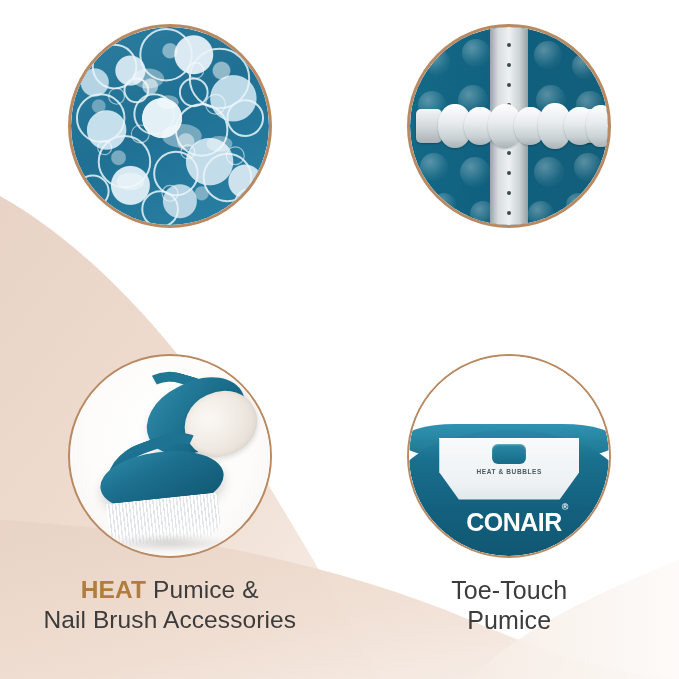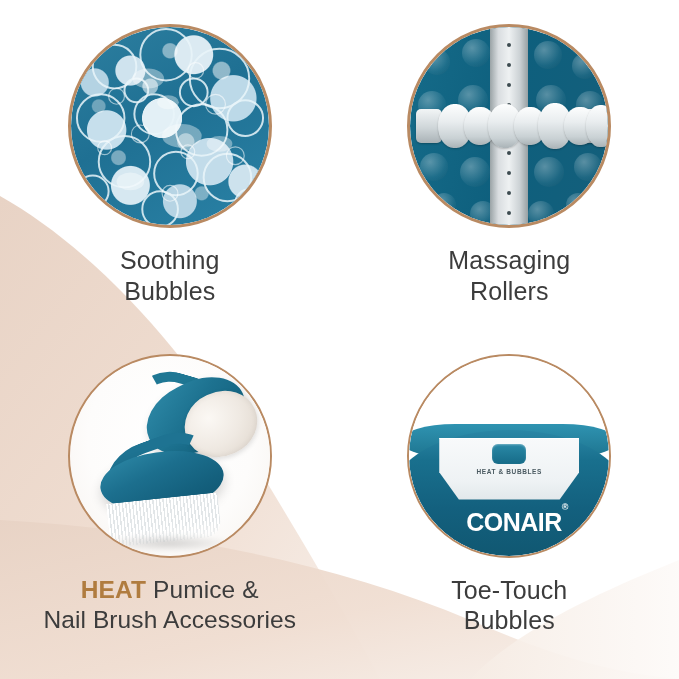--- a/index.html
+++ b/index.html
@@ -229,22 +229,20 @@
                 <ellipse cx="78" cy="52" rx="16" ry="10"></ellipse>
                 <ellipse cx="112" cy="110" rx="20" ry="12"></ellipse>
                 <ellipse cx="60" cy="156" rx="14" ry="9"></ellipse>
                 <ellipse cx="150" cy="118" rx="13" ry="8"></ellipse>
                 <ellipse cx="98" cy="76" rx="11" ry="7"></ellipse>
               </g>
             </svg>
           </div>
         </div>
       </div>
-      <div class="caption">Soothing
-Bubbles</div>
     </div>
 
     <div class="cell top">
       <div class="circle-wrap">
         <div class="circle ring-thick">
           <div class="circle-inner">
             <div class="roller-bg"></div>
 
             <div class="nub" style="left:14px;top:22px;width:26px;height:26px;"></div>
             <div class="nub" style="left:52px;top:12px;width:28px;height:28px;"></div>
@@ -285,22 +283,20 @@
                 <div class="bead" style="left:50px;width:34px;height:44px;"></div>
                 <div class="bead" style="left:76px;width:32px;height:38px;"></div>
                 <div class="bead" style="left:100px;width:34px;height:46px;"></div>
                 <div class="bead" style="left:126px;width:32px;height:38px;"></div>
                 <div class="bead" style="left:148px;width:30px;height:42px;"></div>
               </div>
             </div>
           </div>
         </div>
       </div>
-      <div class="caption">Massaging
-Rollers</div>
     </div>
 
     <div class="cell bot">
       <div class="circle-wrap">
         <div class="circle ring-thin">
           <div class="circle-inner">
             <div class="brush-bg"></div>
             <div class="pumice-handle"></div>
             <div class="pumice-body"></div>
             <div class="pumice-stone"></div>
@@ -323,17 +319,17 @@
             <div class="spa-lip"></div>
             <div class="spa-body"></div>
             <div class="spa-panel"></div>
             <div class="spa-button"></div>
             <div class="spa-label">HEAT &amp; BUBBLES</div>
             <div class="spa-logo"><span>CONAIR</span><sup>®</sup></div>
           </div>
         </div>
       </div>
       <div class="caption">Toe-Touch
-Bubbles</div>
+Pumice</div>
     </div>
 
   </div>
 </div>
 
 </body></html>

